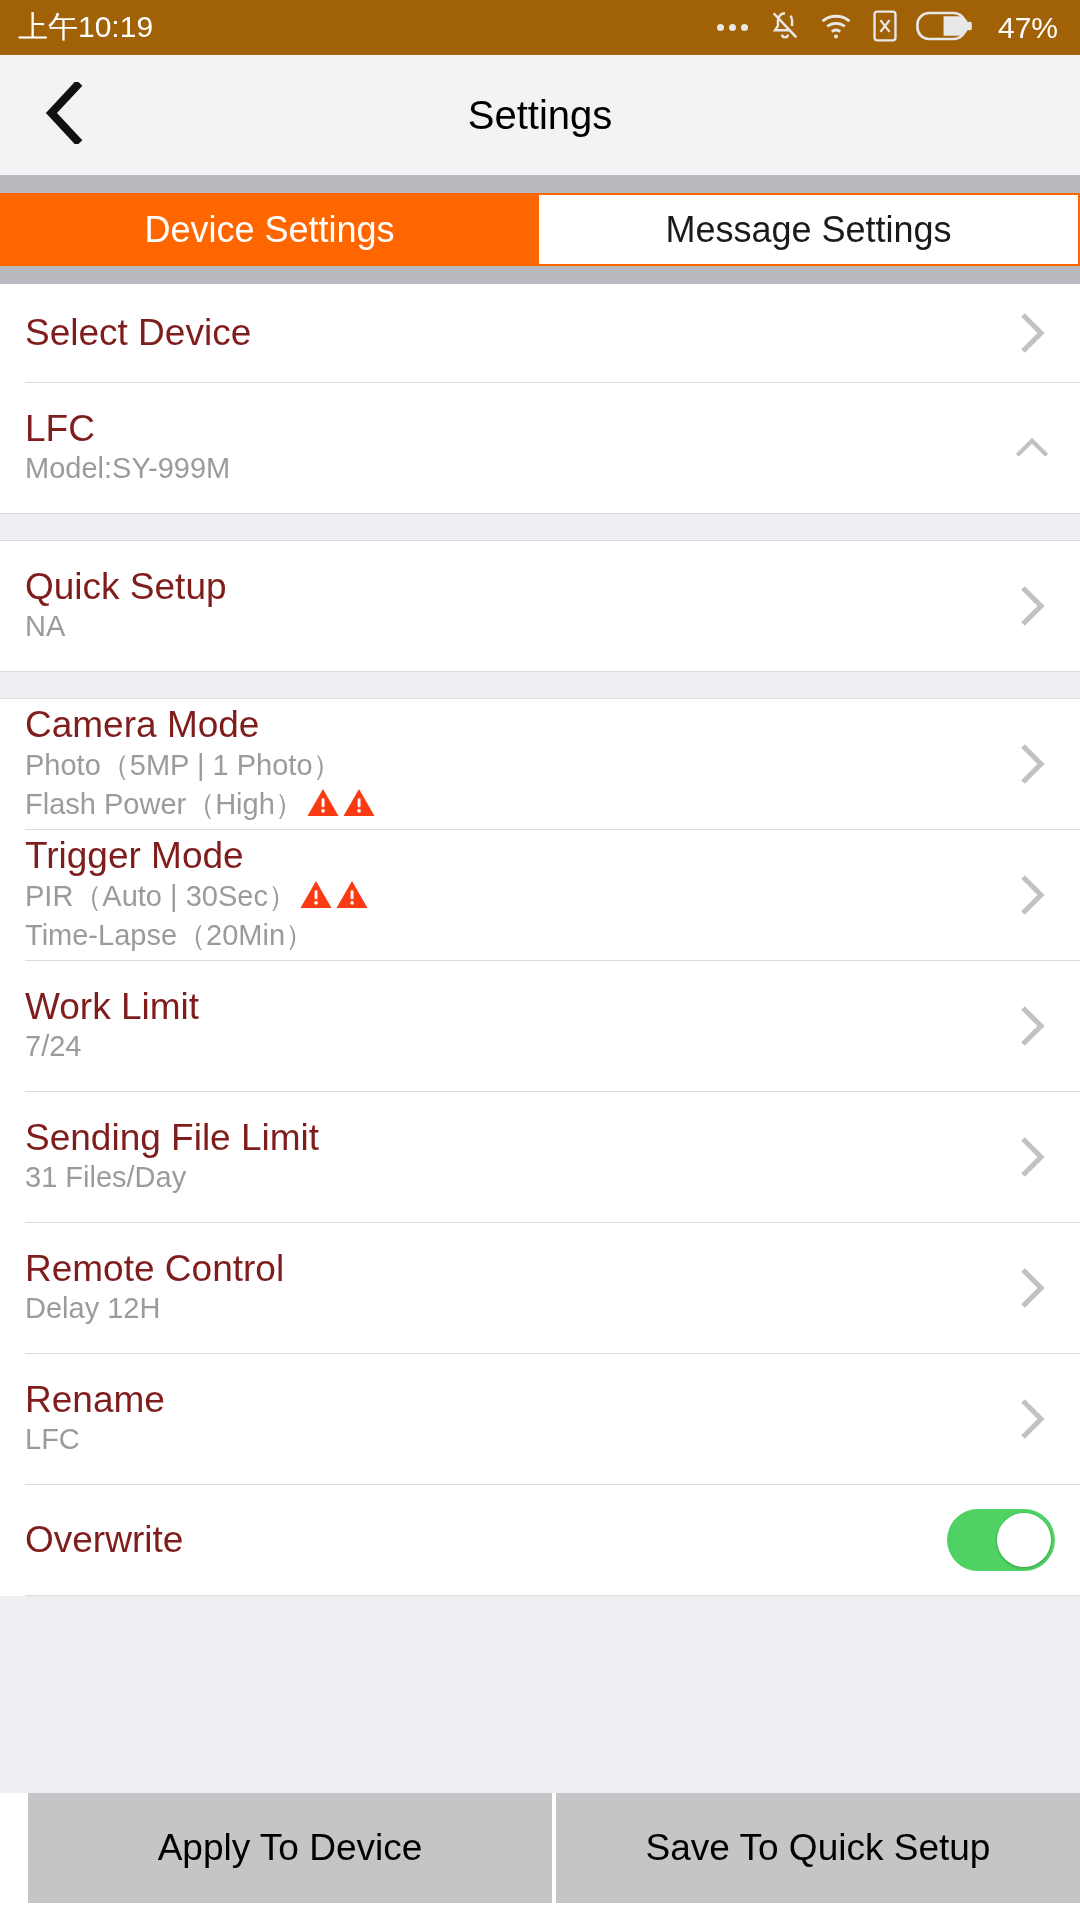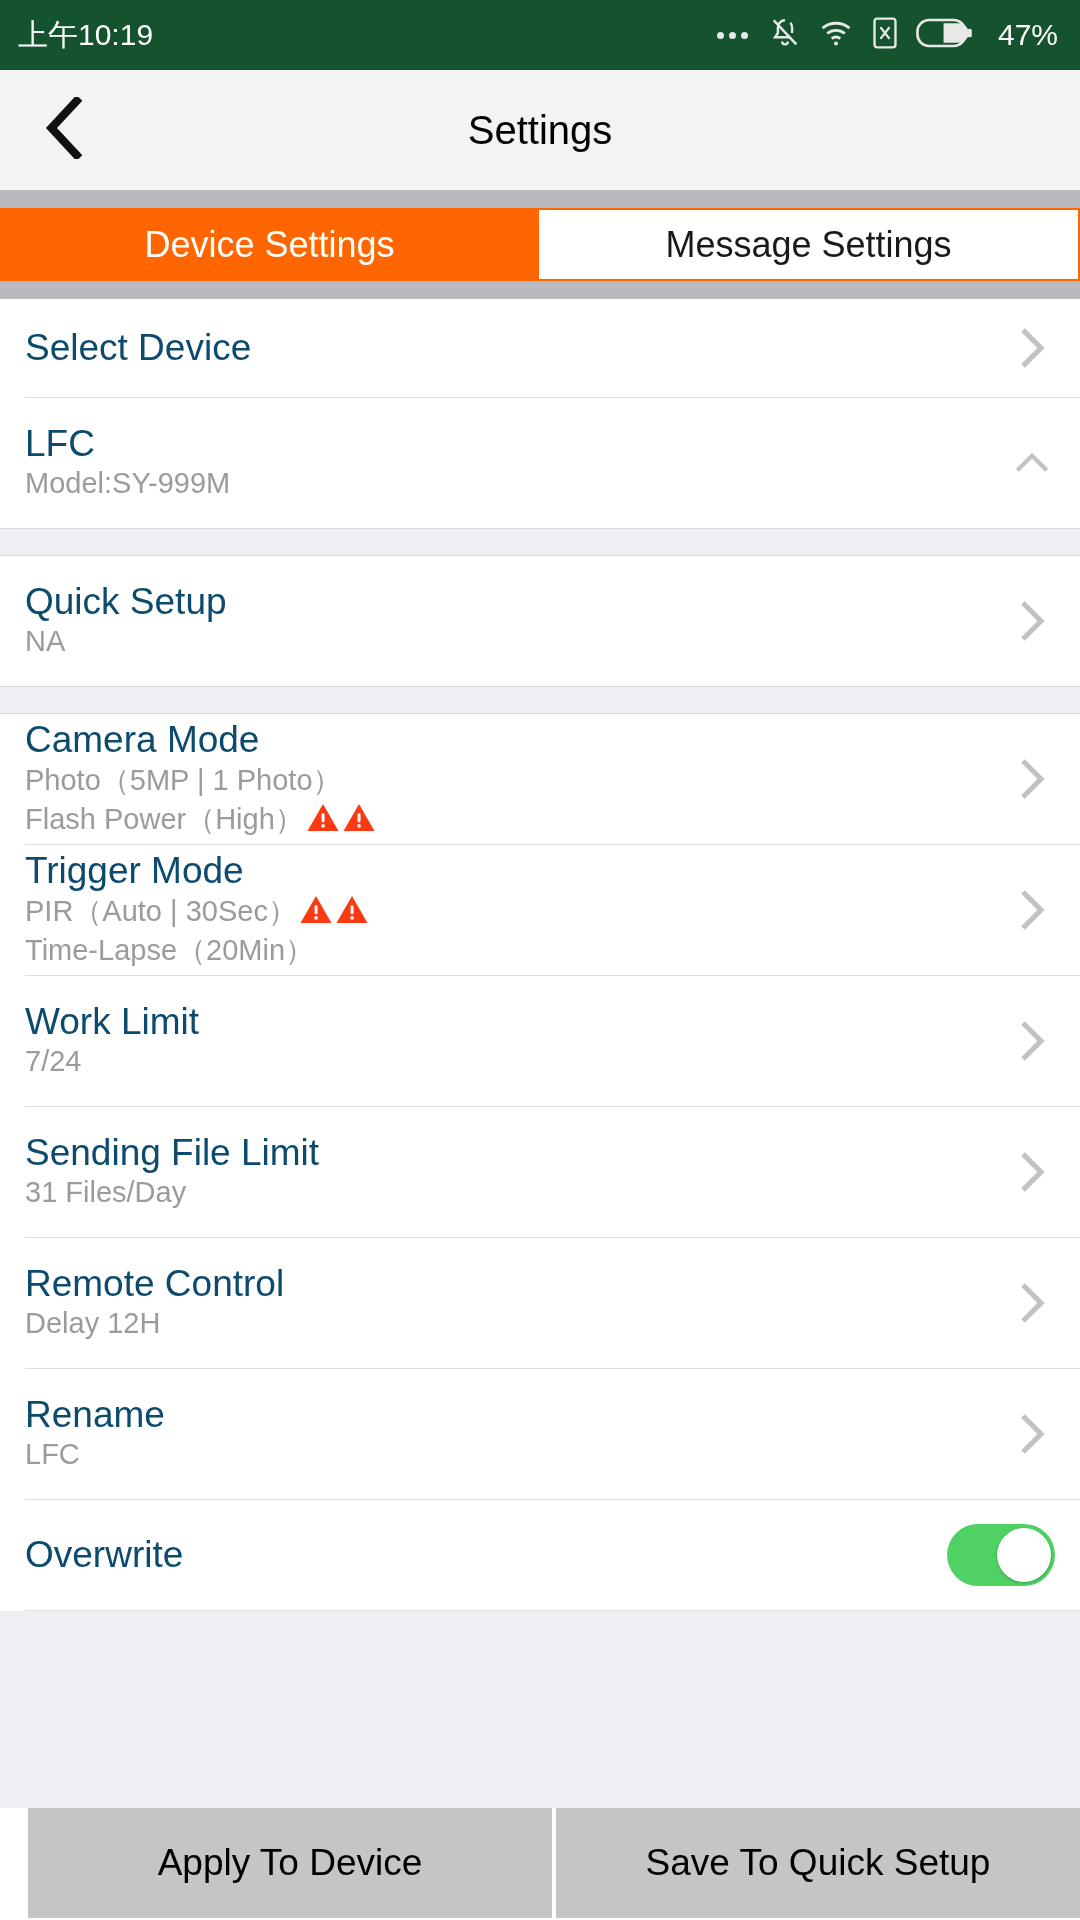--- a/index.html
+++ b/index.html
@@ -5,21 +5,21 @@
   * { margin:0; padding:0; box-sizing:border-box; }
   html, body {
     width:1080px; height:1920px;
     font-family:"Liberation Sans", sans-serif;
     background:#ffffff;
     overflow:hidden;
   }
 
   
   .statusbar{
-    height:70px; background:#14532d; color:#fff;
+    height:55px; background:#a16207; color:#fff;
     display:flex; align-items:center; justify-content:space-between;
     padding:0 22px 0 18px;
   }
   .statusbar .clock{ font-size:30px; letter-spacing:0px; }
   .status-right{ display:flex; align-items:center; gap:16px; }
   .dots{ display:flex; gap:5px; align-items:center; margin-right:4px;}
   .dots i{ width:7px;height:7px;border-radius:50%;background:#e8e8e8; display:block;}
   .sicon{ display:block; }
   .battpct{ font-size:30px; margin-left:8px; }
 
@@ -52,21 +52,21 @@
   }
 
   
   .list{ background:#ffffff; }
   .gap{ background:#eeeff3; height:28px; border-top:1px solid #d9dade; border-bottom:1px solid #d9dade;}
   .row{
     position:relative; background:#fff; padding:0 25px;
     display:flex; align-items:center; cursor:pointer;
   }
   .row .texts{ flex:1; }
-  .row .label{ font-size:37px; color:#0c4a6e; line-height:1.12; }
+  .row .label{ font-size:37px; color:#7f1d1d; line-height:1.12; }
   .row .sub{ font-size:29px; color:#9b9b9b; line-height:1.34; }
   .divider{ height:1px; background:#dcdcdc; margin-left:25px; }
   .chev{ width:46px; display:flex; align-items:center; justify-content:center; }
 
   .row.simple{ height:98px; }
   .row.two-sub{ height:130px; }
 
   .warn{ display:inline-flex; gap:2px; vertical-align:-4px; margin-left:2px;}
 
   

